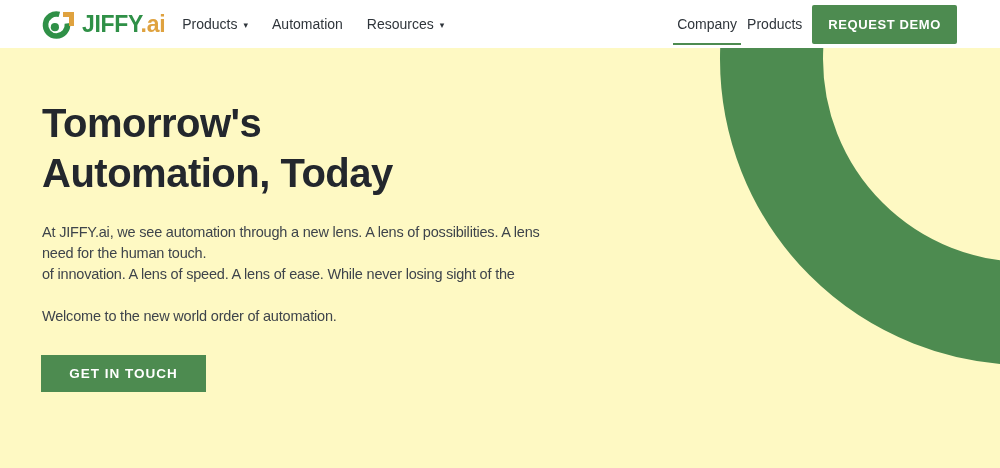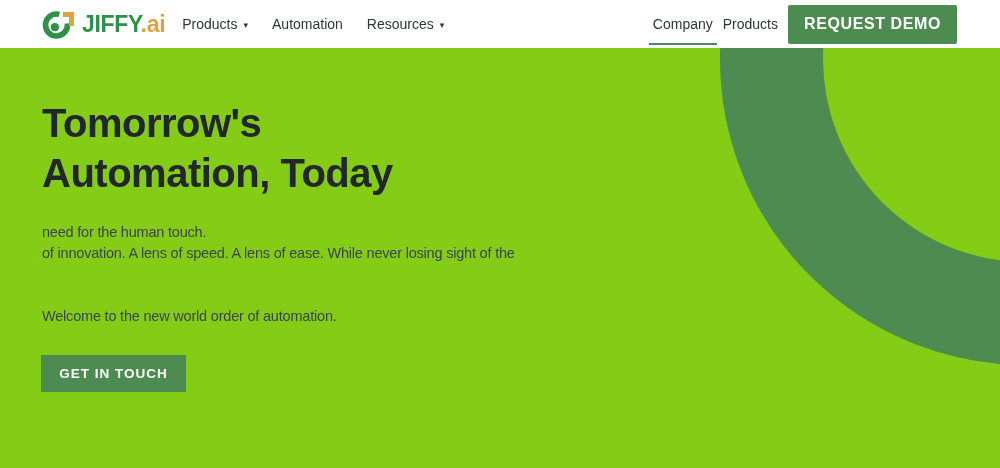--- a/index.html
+++ b/index.html
@@ -70,36 +70,36 @@
     left: -4px; right: -4px;
     bottom: -11px;
     height: 2px;
     background: var(--green, #4d8b50);
   }
   .cta-btn {
     border: none;
     background: var(--green, #4d8b50);
     color: #ffffff;
     font-family: "Liberation Sans", sans-serif;
-    font-size: 16px;
+    font-size: 13px;
     font-weight: 700;
     letter-spacing: 0.6px;
     height: 39px;
     padding: 0 16px;
     border-radius: 2px;
     cursor: pointer;
     white-space: nowrap;
   }
 
   
   .hero {
     position: relative;
     height: 420px;
     overflow: hidden;
-    background: #84cc16;
+    background: #fef9c3;
   }
   .arc {
     position: absolute;
     left: 720px;
     top: -295px;
     width: 406px;
     height: 406px;
     box-sizing: content-box;
     border: 103px solid var(--green, #4d8b50);
     border-radius: 50%;
@@ -127,21 +127,21 @@
     color: var(--body-text, #3e444b);
     white-space: nowrap;
   }
   .para span { display: block; }
   .para-1 { top: 174px; }
   .para-2 { top: 258px; }
   .touch-btn {
     position: absolute;
     left: 41px;
     top: 307px;
-    width: 145px;
+    width: 165px;
     height: 37px;
     border: none;
     background: var(--green, #4d8b50);
     color: #ffffff;
     font-family: "Liberation Sans", sans-serif;
     font-size: 13.5px;
     font-weight: 700;
     letter-spacing: 1px;
     cursor: pointer;
   }
@@ -174,20 +174,21 @@
 
 <main class="hero">
   <div class="arc"></div>
 
   <h1>
     <span>Tomorrow's</span>
     <span>Automation, Today</span>
   </h1>
 
   <p class="para para-1">
+    <span>At JIFFY.ai, we see automation through a new lens. A lens of possibilities. A lens</span>
     <span>need for the human touch.</span>
     <span>of innovation. A lens of speed. A lens of ease. While never losing sight of the</span>
   </p>
 
   <p class="para para-2">Welcome to the new world order of automation.</p>
 
   <button class="touch-btn">GET IN TOUCH</button>
 </main>
 
 </body></html>

